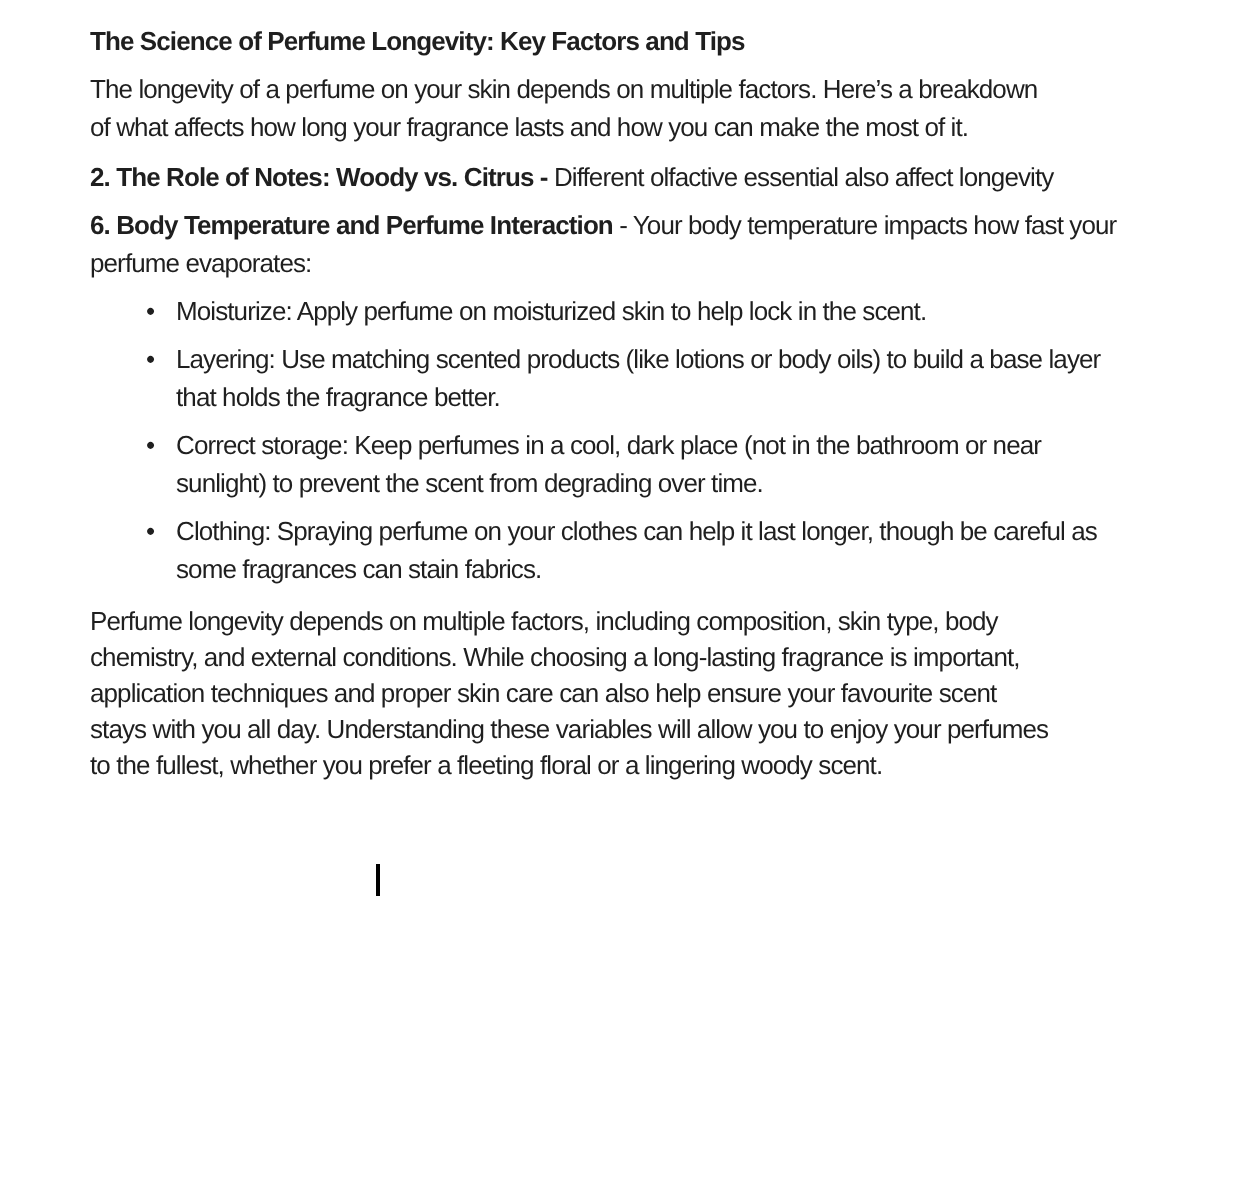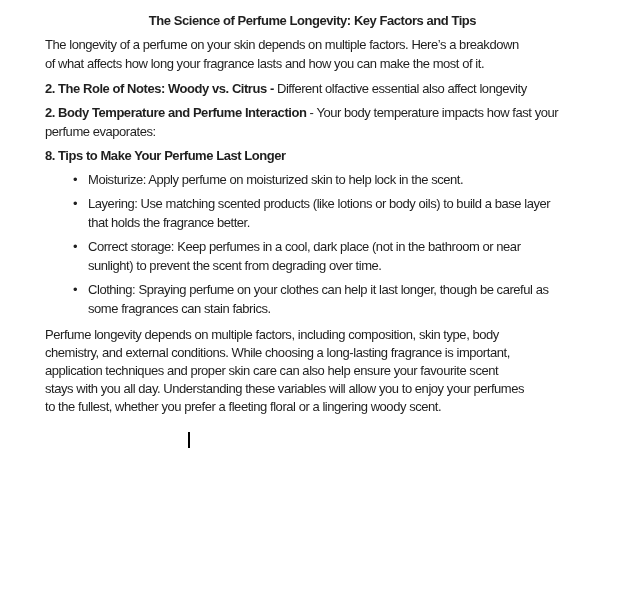--- a/index.html
+++ b/index.html
@@ -19,21 +19,21 @@
     font-family: "Liberation Sans", "DejaVu Sans", sans-serif;
     font-size: 13px;
     letter-spacing: -0.45px;
     line-height: 19.2px;
   }
   .doc p {
     margin: 0 0 5px 0;
     white-space: pre-line;
   }
   .title {
-    text-align: center;
+    text-align: left;
     font-weight: 700;
   }
   .b {
     font-weight: 700;
   }
   .intro, .conclusion {
     font-weight: 400;
   }
   .conclusion {
     line-height: 18px;
@@ -73,26 +73,25 @@
 
   <p class="title">The Science of Perfume Longevity: Key Factors and Tips</p>
 
   <p class="intro">The longevity of a perfume on your skin depends on multiple factors. Here’s a breakdown
 of what affects how long your fragrance lasts and how you can make the most of it.</p>
 
 
   <p class="section"><span class="b">2. The Role of Notes: Woody vs. Citrus -</span><span> Different olfactive essential also affect longevity</span></p>
 
 
-  <p class="section"><span class="b">2. Body Temperature and Perfume Interaction</span><span> - Your body temperature impacts how fast your
+  <p class="section"><span class="b">6. Body Temperature and Perfume Interaction</span><span> - Your body temperature impacts how fast your
 perfume evaporates:</span></p>
 
 
 
-  <p class="b">8. Tips to Make Your Perfume Last Longer</p>
 
   <ul class="tips">
     <li>
         <span class="bullet">•</span>
         <span class="li-text">Moisturize: Apply perfume on moisturized skin to help lock in the scent.</span>
       </li>
     <li>
         <span class="bullet">•</span>
         <span class="li-text">Layering: Use matching scented products (like lotions or body oils) to build a base layer
 that holds the fragrance better.</span>

